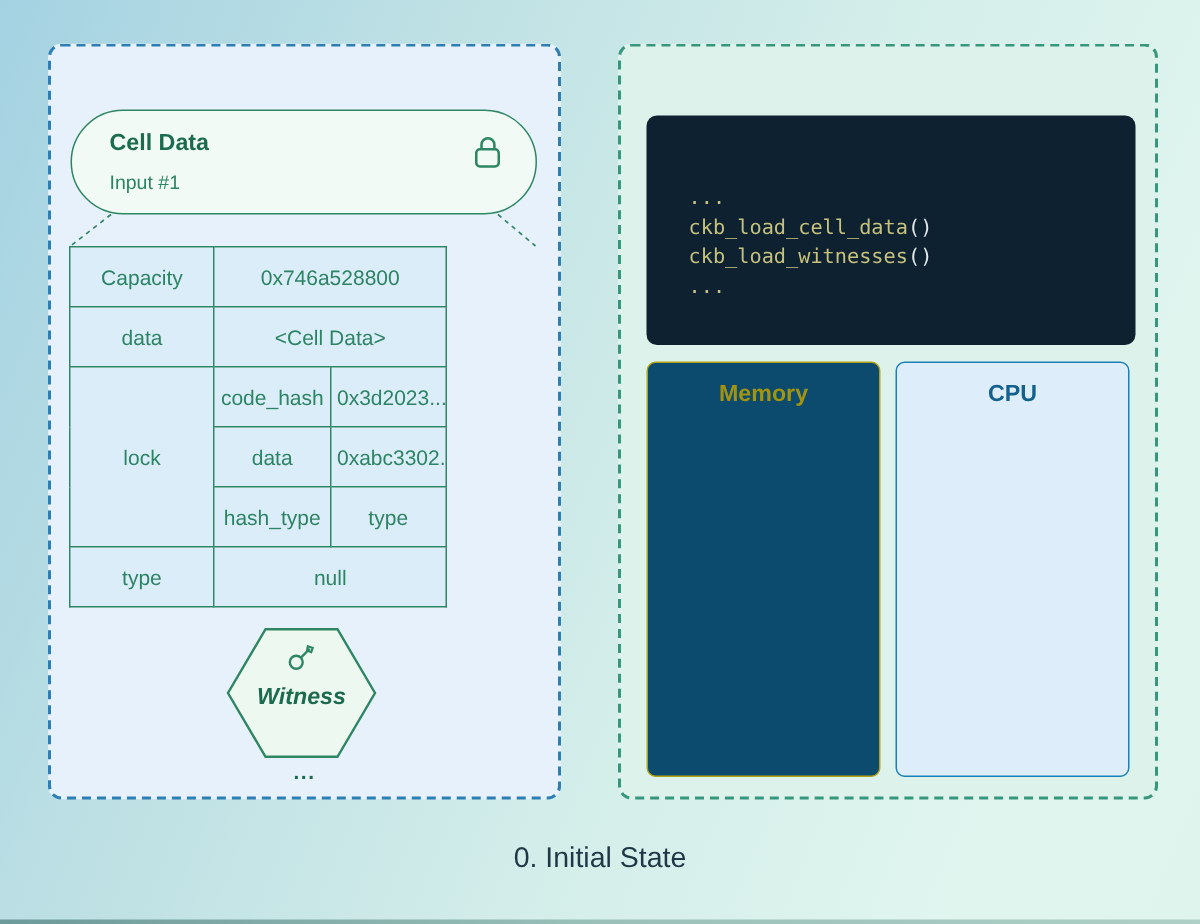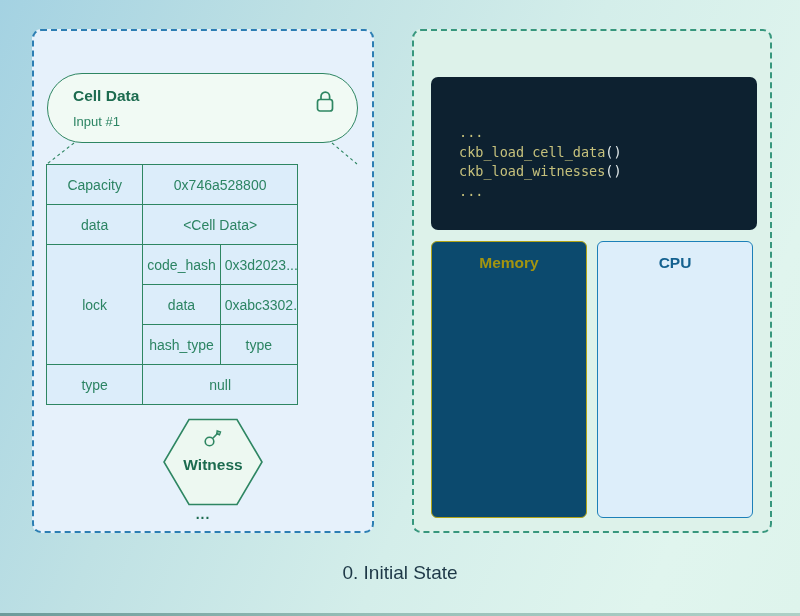--- a/index.html
+++ b/index.html
@@ -31,21 +31,21 @@
   .connectors{position:absolute;left:0;top:111px;width:342px;height:24px;}
 
   
   table.cell-table{position:absolute;left:12px;top:133px;border-collapse:collapse;
     table-layout:fixed;width:252px;}
   table.cell-table td{border:1.2px solid #2e8662;background:#dcedfa;color:#2c8463;
     font-size:14px;text-align:center;vertical-align:middle;height:39px;padding:0 4px;overflow:hidden;}
   .col-k{width:85px;} .col-k2{width:84px;} .col-v{width:142px;}
 
   
-  .witness{position:absolute;left:128px;top:387px;width:102px;height:88px;}
+  .witness{position:absolute;left:116px;top:387px;width:102px;height:88px;font-style:italic;}
   .witness svg.hex{position:absolute;left:0;top:0;}
   .witness .key{position:absolute;left:41px;top:10px;}
   .witness .wlabel{position:absolute;left:0;top:38px;width:100%;text-align:center;
     font-weight:bold;font-size:15.5px;color:#1c6b4f;}
   .left-ellipsis{position:absolute;left:0;top:475px;width:100%;text-align:center;
     font-weight:bold;font-size:14px;color:#1c6b4f;letter-spacing:1px;}
 
   
   .syscalls{position:absolute;left:17px;top:46px;width:326px;height:153px;box-sizing:border-box;
     background:#0d2130;border-radius:7px;}

